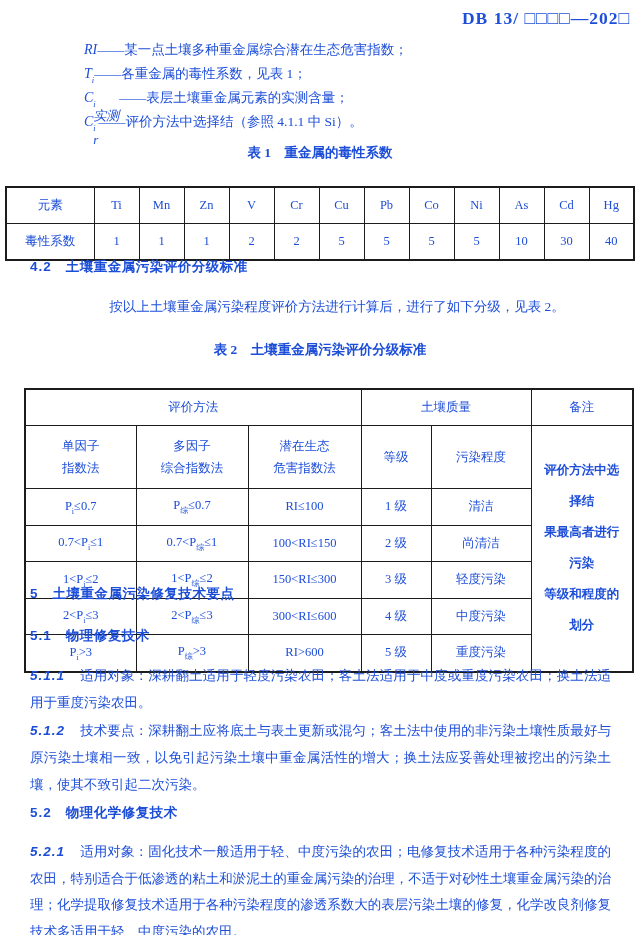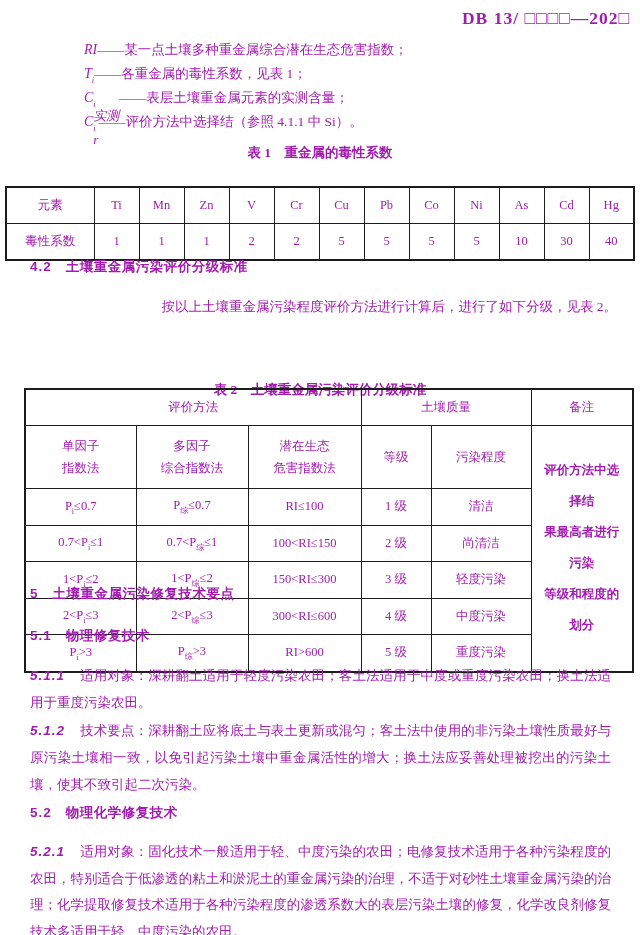--- a/index.html
+++ b/index.html
@@ -1,19 +1,19 @@
 <!DOCTYPE html>
 <html><head>
 <meta charset="utf-8">
 <style>
   * { margin:0; padding:0; box-sizing:border-box; }
   html,body { width:640px; height:935px; background:#ffffff; }
   .page {
     position:relative; width:640px; height:935px; overflow:hidden;
-    background:#ffffff; color:#a21caf;
+    background:#ffffff; color:#1d4ed8;
     font-family:"Liberation Serif","DejaVu Serif",serif;
   }
   
   .doc-header {
     position:absolute; top:8px; left:0; right:10px;
     text-align:right; font-weight:bold; font-size:17.5px;
     letter-spacing:1px; font-family:"Liberation Serif","DejaVu Serif",serif;
   }
   
   .def-list { position:absolute; top:38px; left:84px; font-size:13.5px; }
@@ -25,21 +25,21 @@
     font-style:italic; text-align:left;
   }
   .ss i { font-style:italic; min-height:8px; }
   .ss .ss-sub { font-size:13px; }
   
   .tbl-caption {
     position:absolute; left:0; width:100%; text-align:center;
     font-weight:bold; font-size:13.5px;
   }
   .cap1 { top:144px; }
-  .cap2 { top:341px;margin-top:40px; }
+  .cap2 { top:341px; }
   
   table { border-collapse:collapse; table-layout:fixed; }
   td { border:1px solid #1c1c1c; text-align:center; vertical-align:middle;
        font-size:12.5px; padding:9px; }
   .t1-wrap { position:absolute; top:186px; left:5px; }
   .t1 { width:630px; border:2px solid #1c1c1c; }
   .t1 td { height:26px; }
   .t1 td.lbl { width:88px; }
   .t2-wrap { position:absolute; top:388px; left:24px; }
   .t2 { width:608px; border:2px solid #1c1c1c; }
@@ -55,21 +55,21 @@
     position:absolute; left:30px; font-weight:bold; font-size:13.5px;
     font-family:"Liberation Sans","DejaVu Sans",sans-serif;
     letter-spacing:0.5px; white-space:nowrap;
   }
   .sec-head .snum { margin-right:14px; letter-spacing:1px; }
   .h42 { top:258px; } .h5 { top:585px; } .h51 { top:627px; } .h52 { top:804px; }
   .body-para {
     position:absolute; left:30px; width:581px; font-size:13.5px;
     line-height:27px; text-align:justify;
   }
-  .p42 { top:293px; left:57px; width:560px; text-align:right; }
+  .p42 { top:293px; left:57px; width:560px; text-align:center; }
   .p511 { top:662px; } .p512 { top:717px; } .p521 { top:839px; line-height:26.5px; }
   .pnum {
     font-family:"Liberation Sans","DejaVu Sans",sans-serif;
     font-weight:bold; letter-spacing:1px; margin-right:15px;font-style:italic;
   }
 </style>
 </head>
 <body>
 
 <div class="page">

